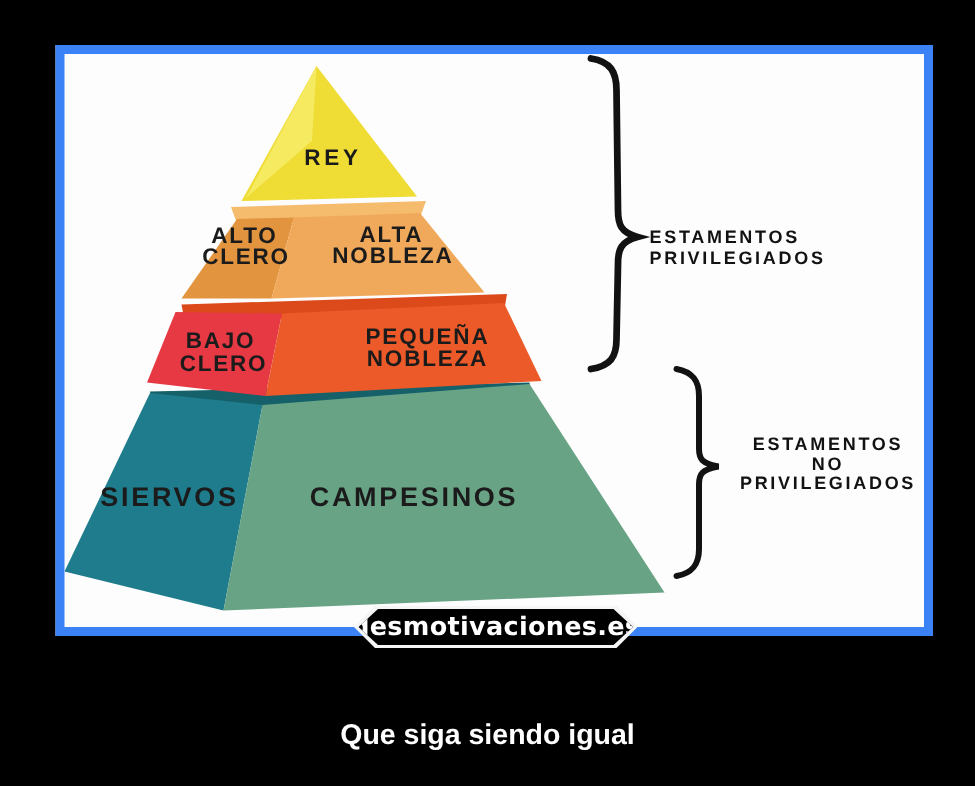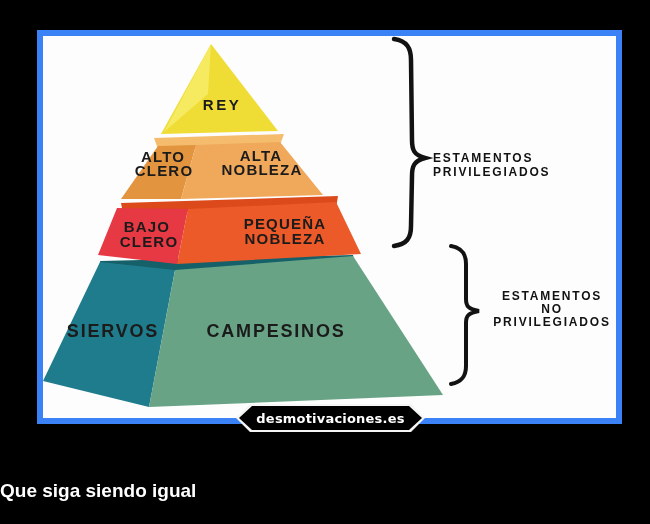--- a/index.html
+++ b/index.html
@@ -23,30 +23,30 @@
   .ribbon-outline{
     position:absolute;left:236px;top:404px;width:189px;height:28px;background:#f5f5f5;
     clip-path:polygon(0 50%,14px 0,calc(100% - 14px) 0,100% 50%,calc(100% - 14px) 100%,14px 100%);
   }
   .ribbon{
     position:absolute;left:239px;top:406px;width:183px;height:24px;background:#000;
     clip-path:polygon(0 50%,13px 0,calc(100% - 13px) 0,100% 50%,calc(100% - 13px) 100%,13px 100%);
     display:flex;align-items:center;justify-content:center;
   }
   .ribbon span{
-    color:#fff;font-family:"DejaVu Sans",sans-serif;font-weight:bold;font-size:13px;
+    color:#fff;font-family:"DejaVu Sans",sans-serif;font-weight:bold;font-size:17px;
     letter-spacing:0.2px;white-space:nowrap;
   }
   .title{
     position:absolute;left:0;top:429px;width:100%;margin:0;text-align:center;
     color:#fff;font-family:"Liberation Serif",serif;font-weight:400;
     font-size:46px;line-height:44px;
   }
   .subtitle{
-    position:absolute;left:0;top:480px;width:100%;text-align:left;
+    position:absolute;left:0;top:480px;width:100%;text-align:center;
     color:#fff;font-family:"Liberation Sans",sans-serif;font-weight:bold;
     font-size:19px;line-height:22px;
   }
 </style>
 </head>
 <body>
 
 <div class="poster">
 
   <div class="frame">

